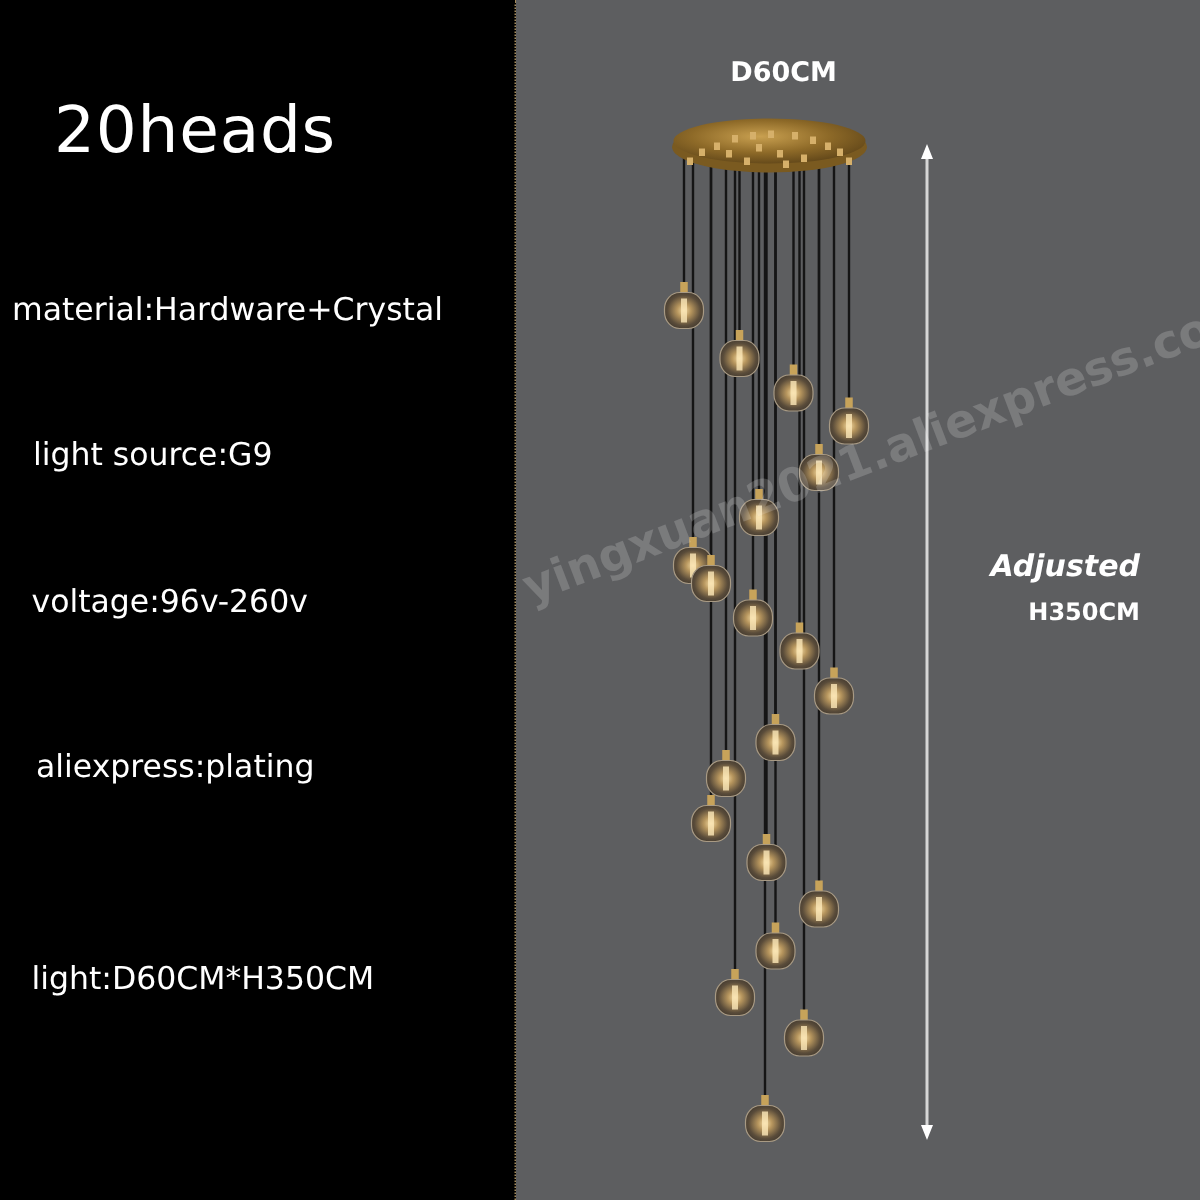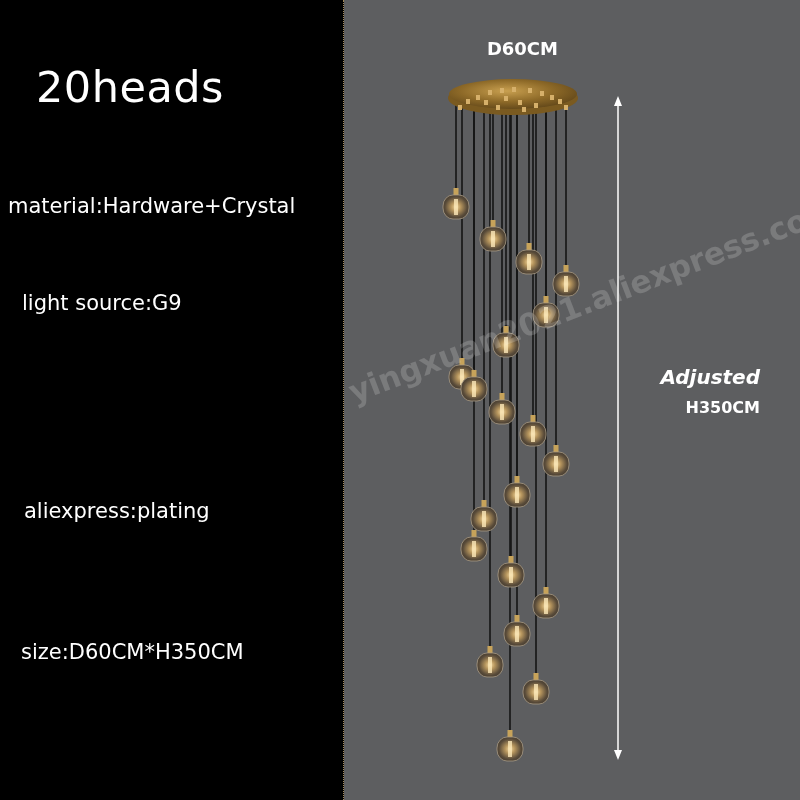--- a/index.html
+++ b/index.html
@@ -13,22 +13,23 @@
   .watermark { position: absolute; left: 350px; top: 375px; color: rgba(255,255,255,0.18); font-weight: bold; font-size: 31px; transform: rotate(-21deg); transform-origin: left center; white-space: nowrap; font-family: "DejaVu Sans", sans-serif; }
   svg { position: absolute; left: 0; top: 0; }
 </style>
 </head>
 <body>
 
 <div class="left-panel">
   <div class="spec heads">20heads</div>
   <div class="spec spec-line" style="left:8px; top:194px;">material:Hardware+Crystal</div>
   <div class="spec spec-line" style="left:22px; top:291px;">light source:G9</div>
+  <div class="spec spec-line" style="left:21px; top:389px;">voltage:96v-260v</div>
   <div class="spec spec-line" style="left:24px; top:499px;">aliexpress:plating</div>
-  <div class="spec spec-line" style="left:21px; top:640px;">size:D60CM*H350CM</div>
+  <div class="spec spec-line" style="left:21px; top:640px;">light:D60CM*H350CM</div>
 </div>
 
 <div class="right-panel"></div>
 
 <svg id="lamp-svg" width="800" height="800" viewBox="0 0 800 800">
   <defs>
     <radialGradient id="brassGrad" cx="45%" cy="40%" r="65%">
       <stop offset="0%" stop-color="#c9a050"></stop>
       <stop offset="55%" stop-color="#8e6a28"></stop>
       <stop offset="100%" stop-color="#5e4418"></stop>

